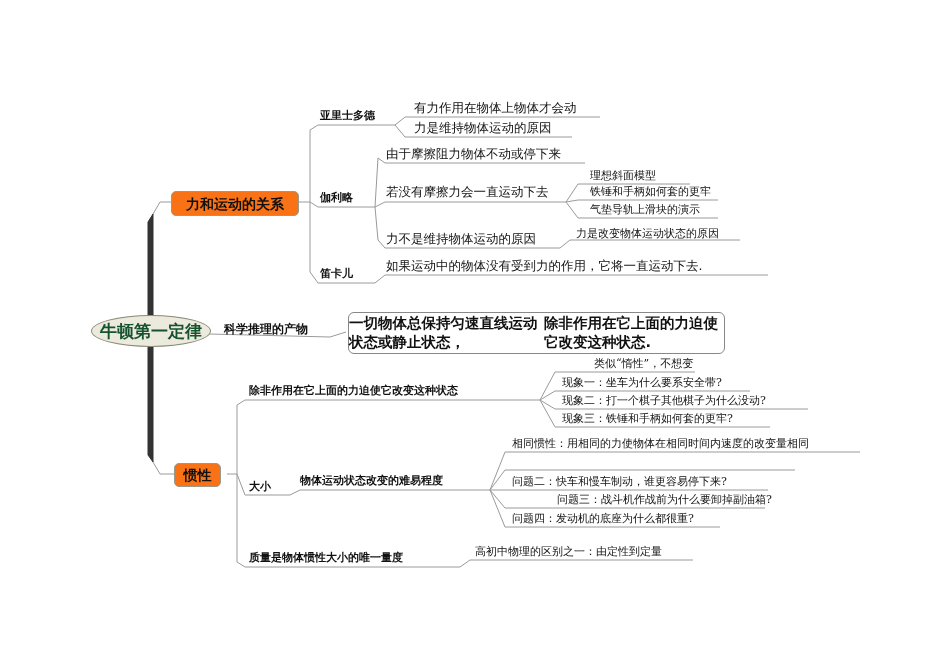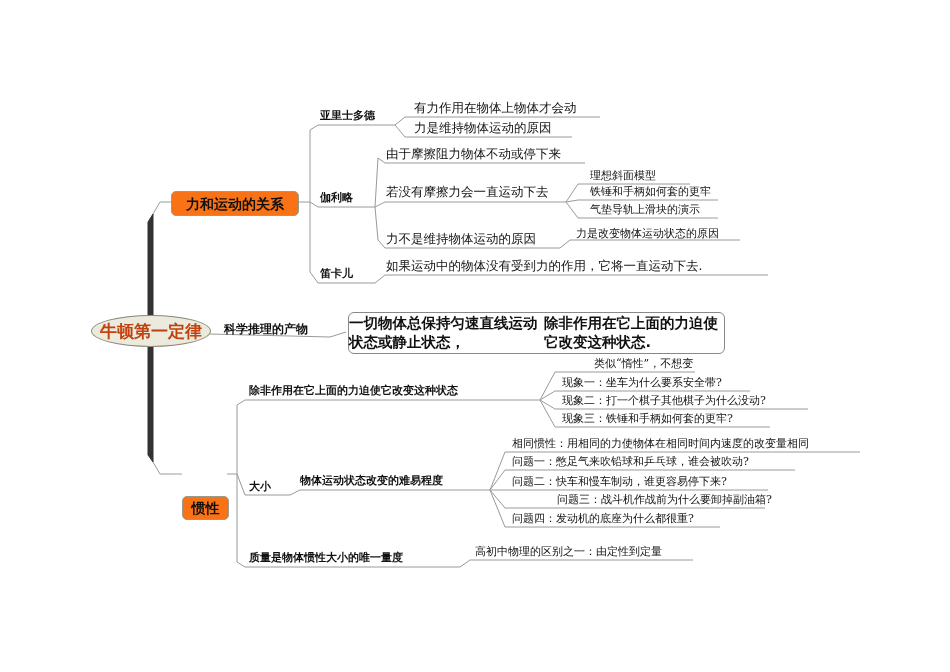--- a/index.html
+++ b/index.html
@@ -12,30 +12,30 @@
     font-family: "DejaVu Sans", "Liberation Sans", sans-serif;
     color: #111;
   }
   svg#lines { position: absolute; left: 0; top: 0; }
   .node { position: absolute; white-space: nowrap; line-height: 1; }
   .root {
     left: 91px; top: 315px; width: 118px; height: 30px;
     border: 1px solid #8a8a7a; border-radius: 50%;
     background: #ece9dd;
     display: flex; align-items: center; justify-content: center;
-    font-size: 17px; font-weight: bold; color: #c2410c;
+    font-size: 17px; font-weight: bold; color: #14532d;
   }
   .branch {
     border: 1px solid #9a9a8a; border-radius: 5px;
     background: #f97316;
     display: flex; align-items: center; justify-content: center;
     font-size: 14px; font-weight: bold;
   }
   .b1 { left: 171px; top: 191px; width: 126px; height: 23px; }
-  .b2 { left: 182px; top: 463px; width: 45px; height: 22px; margin-top: 33px; }
+  .b2 { left: 174px; top: 463px; width: 45px; height: 22px; }
   .l2 { font-size: 11px; font-weight: bold; }
   .l3 { font-size: 12.5px; }
   .l4 { font-size: 11px; font-family: "DejaVu Serif", "Liberation Serif", serif; }
   .defbox {
     position: absolute; left: 348px; top: 312px; width: 375px; height: 40px;
     border: 1px solid #888; border-radius: 6px; background: #fff;
     display: flex; flex-direction: row; align-items: center; justify-content: center;
     font-size: 14.5px; font-weight: bold; line-height: 19px;
   }
 </style>
@@ -125,21 +125,20 @@
 
   <div class="node l2" style="left:249px;top:385px;">除非作用在它上面的力迫使它改变这种状态</div>
   <div class="node l4" style="left:594px;top:358px;">类似“惰性”，不想变</div>
   <div class="node l4" style="left:562px;top:377px;">现象一：坐车为什么要系安全带?</div>
   <div class="node l4" style="left:562px;top:395px;">现象二：打一个棋子其他棋子为什么没动?</div>
   <div class="node l4" style="left:562px;top:413px;">现象三：铁锤和手柄如何套的更牢?</div>
 
   <div class="node l2" style="left:249px;top:481px;">大小</div>
   <div class="node l2" style="left:300px;top:475px;">物体运动状态改变的难易程度</div>
   <div class="node l4" style="left:512px;top:438px;">相同惯性：用相同的力使物体在相同时间内速度的改变量相同</div>
-  <div class="node l4" style="left:512px;top:456px;">问题一：憋足气来吹铅球和乒乓球，谁会被吹动?</div>
   <div class="node l4" style="left:512px;top:476px;">问题二：快车和慢车制动，谁更容易停下来?</div>
   <div class="node l4" style="left:512px;top:494px;padding-left:45px;">问题三：战斗机作战前为什么要卸掉副油箱?</div>
   <div class="node l4" style="left:512px;top:513px;">问题四：发动机的底座为什么都很重?</div>
 
   <div class="node l2" style="left:249px;top:552px;">质量是物体惯性大小的唯一量度</div>
   <div class="node l4" style="left:475px;top:546px;">高初中物理的区别之一：由定性到定量</div>
 
 </div>
 
 </body></html>

